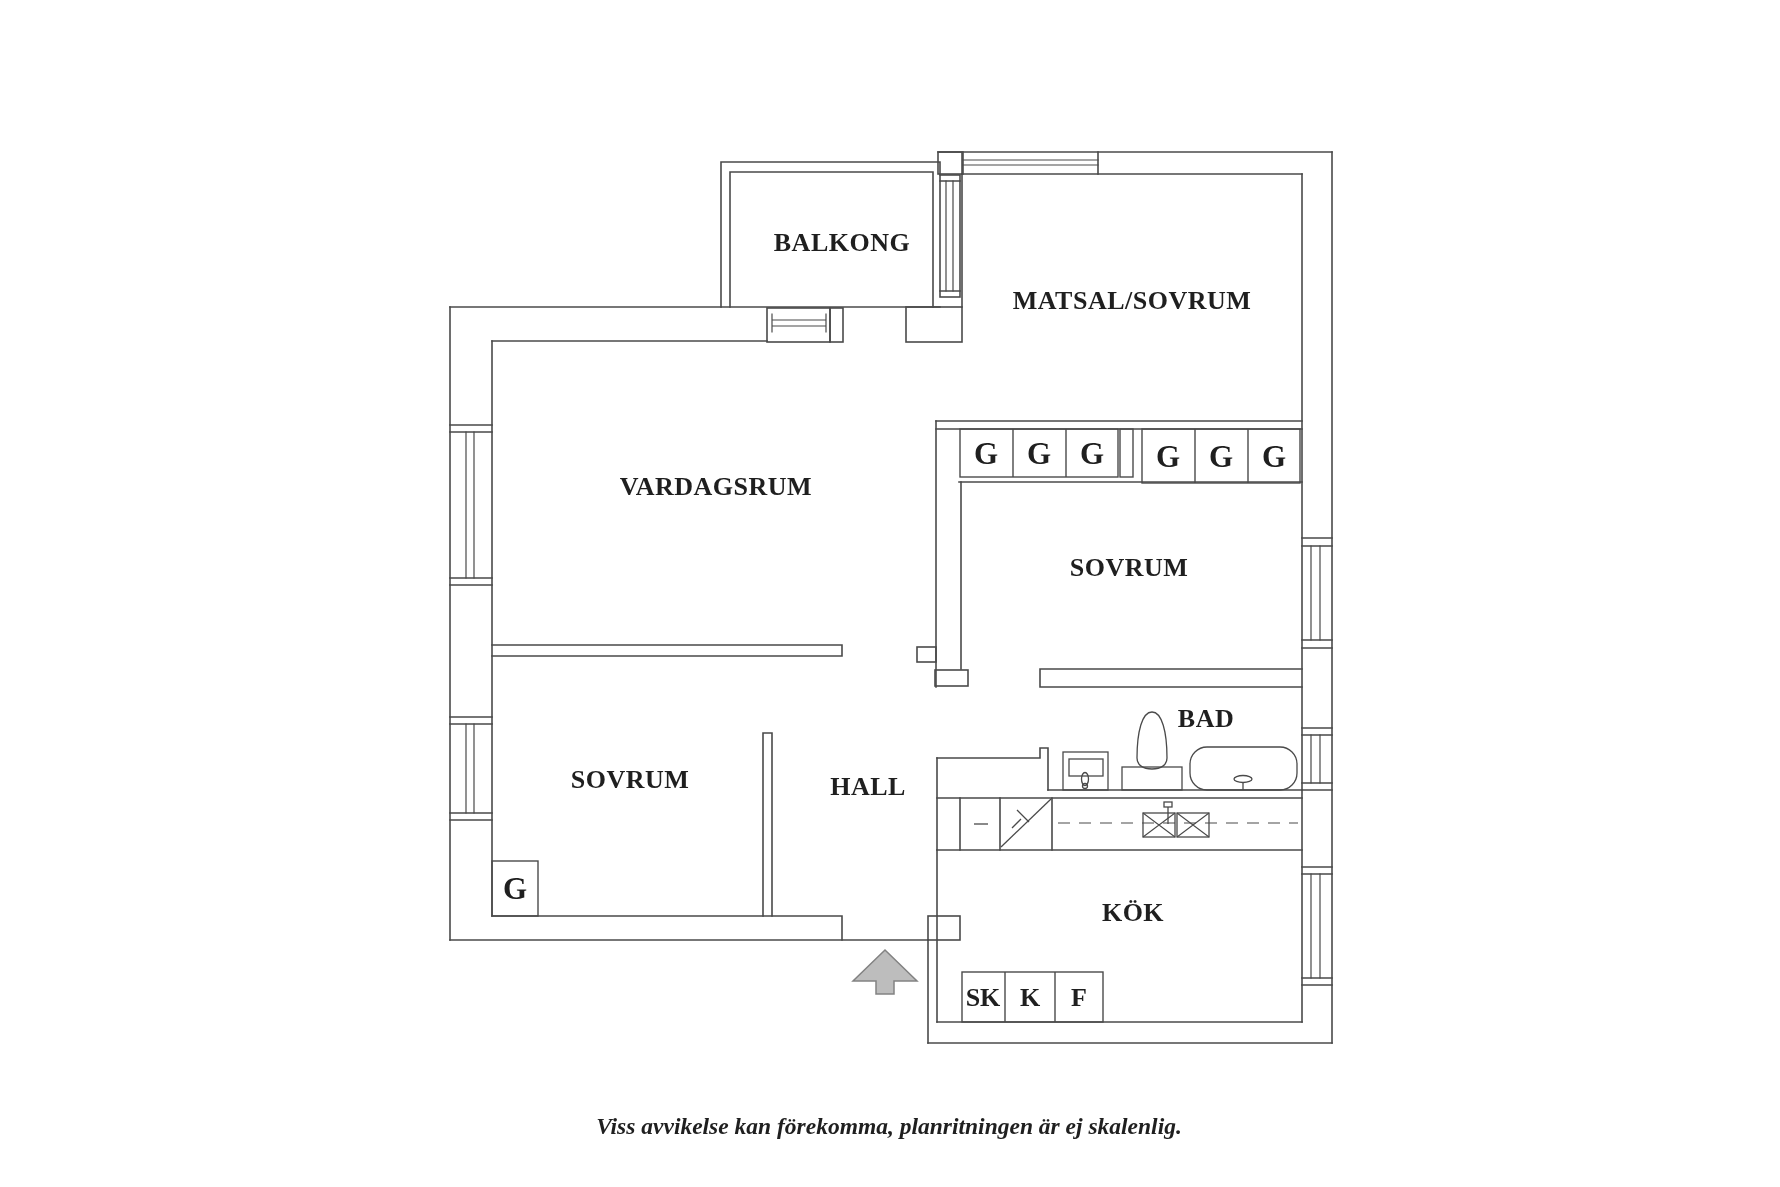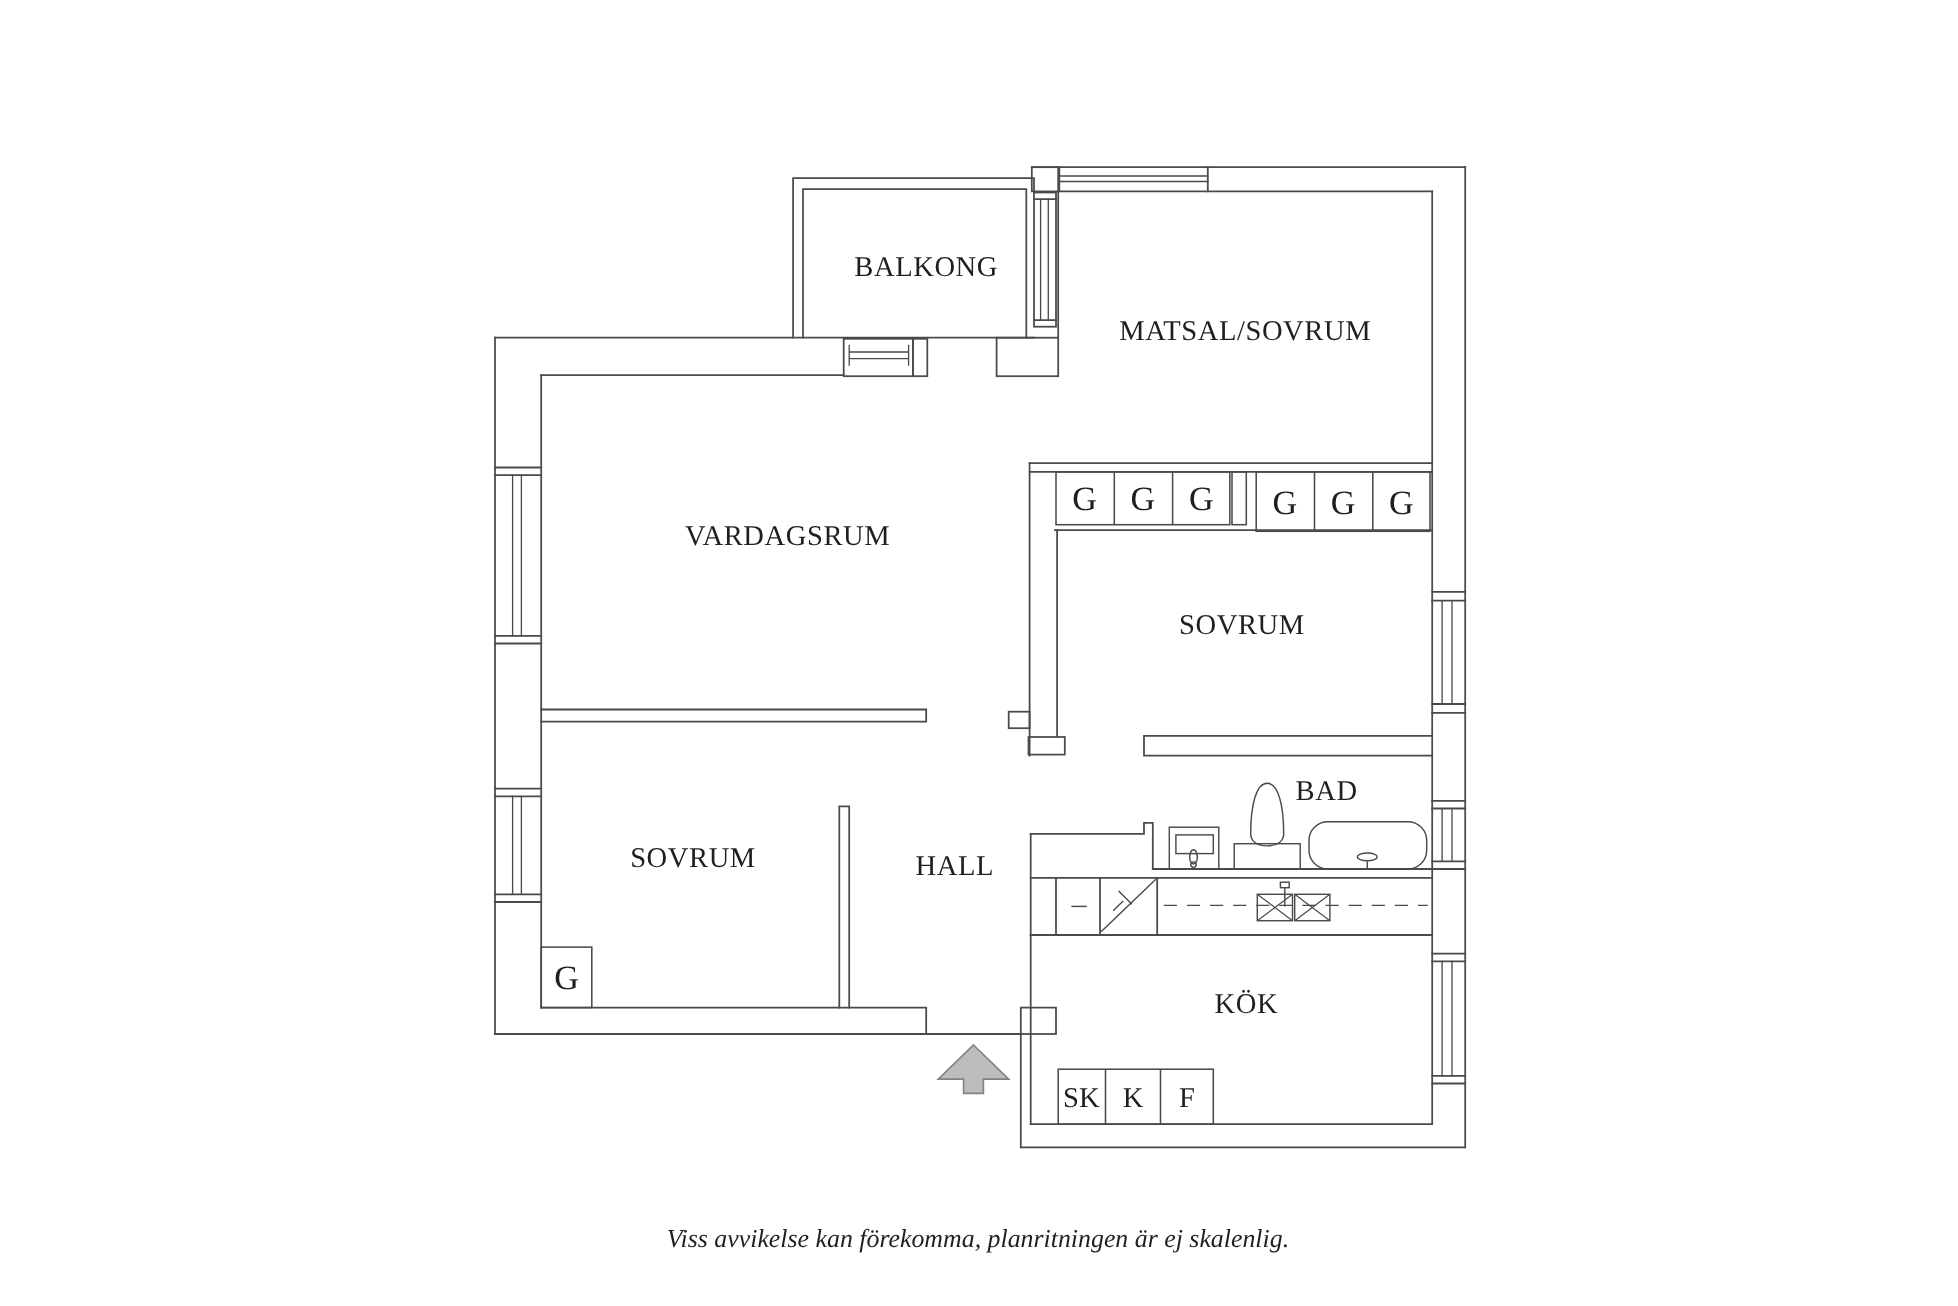--- a/index.html
+++ b/index.html
@@ -1,16 +1,16 @@
 <!DOCTYPE html>
 <html><head>
 <meta charset="utf-8">
 <style>
   html,body{margin:0;padding:0;background:#ffffff;}
-  .page{position:relative;width:1780px;height:1187px;background:#8b5cf6;overflow:hidden;}
+  .page{position:relative;width:1780px;height:1187px;background:#8b5cf6;overflow:hidden;font-weight:bold;}
   svg{display:block;}
   .room-label{font-family:"Liberation Serif",serif;font-size:26px;letter-spacing:0.5px;}
   .closet-label{font-family:"Liberation Serif",serif;font-size:31px;}
   .cab-label{font-family:"Liberation Serif",serif;font-size:26px;}
   .footer-note{font-family:"Liberation Serif",serif;font-size:23.5px;font-style:italic;}
   text{text-anchor:middle;}
 </style>
 </head>
 <body>
 

